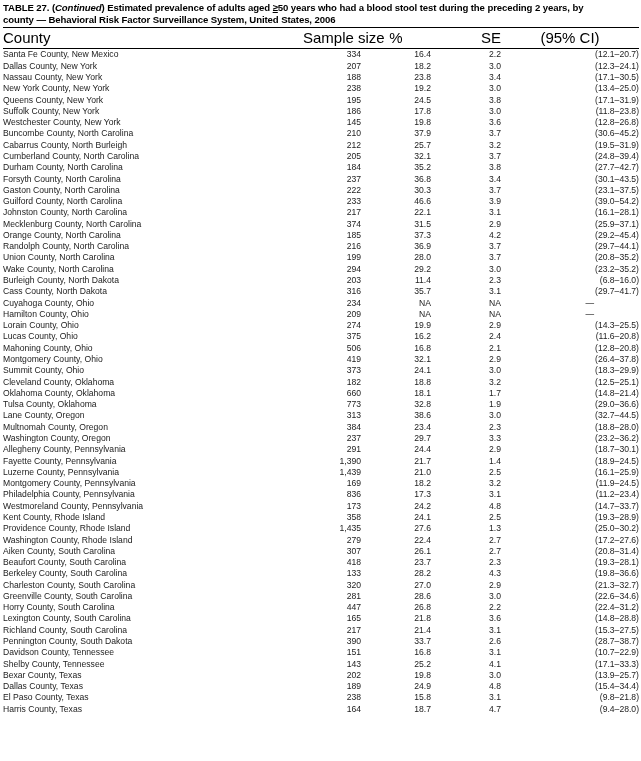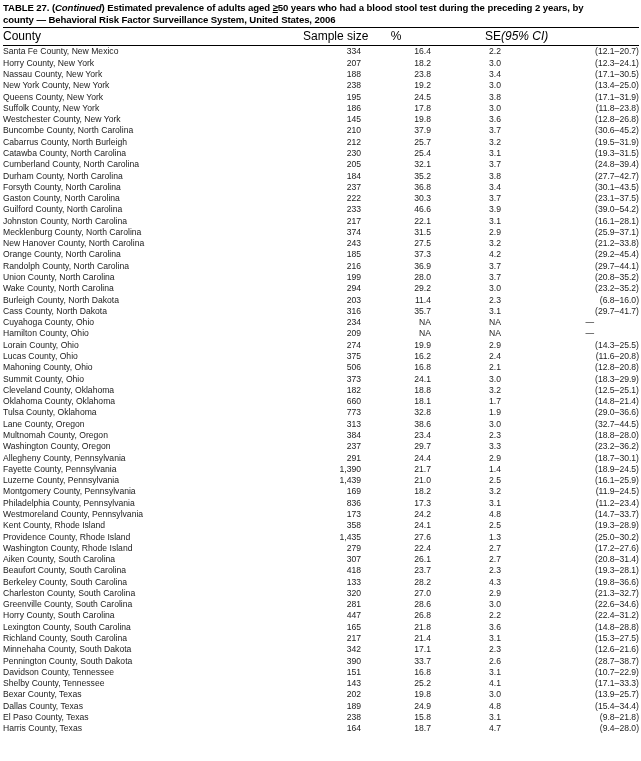--- a/index.html
+++ b/index.html
@@ -57,21 +57,21 @@
   
   table.data {
     width: 636px;
     margin-left: 3px;
     border-collapse: collapse;
     table-layout: fixed;
     font-size: 8.6px;
   }
   table.data th {
     font-weight: normal;
-    font-size: 12px;
+    font-size: 15px;
     padding: 1px 0 2px 0;
     color: #000;
     white-space: nowrap;
   }
   table.data td {
     padding: 0;
     height: 11.28px;
     line-height: 11.28px;
     color: #222;
     white-space: nowrap;
@@ -81,21 +81,21 @@
   col.c-county   { width: 300px; }
   col.c-n        { width: 58px; }
   col.c-pct      { width: 70px; }
   col.c-se       { width: 70px; }
   col.c-ci       { width: 138px; }
 
   th.h-county { text-align: left;  padding-left: 1px; }
   th.h-n      { }
   th.h-pct    { text-align: center; }
   th.h-se     { text-align: right; }
-  th.h-ci     { text-align: left; font-style: italic; }
+  th.h-ci     { text-align: center; }
 
   td.t-county { text-align: left;  padding-left: 1px; }
   td.t-n      { text-align: right; padding-right: 1px; }
   td.t-pct    { text-align: right; padding-right: 13px; }
   td.t-se     { text-align: right; padding-right: 13px; }
   td.t-ci     { text-align: right; padding-right: 5px; }
 
   td.t-ci.na  { padding-right: 45px; }
 </style>
 </head>
@@ -141,21 +141,21 @@
     </colgroup>
     <tbody id="tbody">
         <tr>
           <td class="t-county">Santa Fe County, New Mexico</td>
           <td class="t-n">334</td>
           <td class="t-pct">16.4</td>
           <td class="t-se">2.2</td>
           <td class="t-ci">(12.1–20.7)</td>
         </tr>
         <tr>
-          <td class="t-county">Horry County, New York</td>
+          <td class="t-county">Dallas County, New York</td>
           <td class="t-n">207</td>
           <td class="t-pct">18.2</td>
           <td class="t-se">3.0</td>
           <td class="t-ci">(12.3–24.1)</td>
         </tr>
         <tr>
           <td class="t-county">Nassau County, New York</td>
           <td class="t-n">188</td>
           <td class="t-pct">23.8</td>
           <td class="t-se">3.4</td>
@@ -197,27 +197,20 @@
           <td class="t-ci">(30.6–45.2)</td>
         </tr>
         <tr>
           <td class="t-county">Cabarrus County, North Burleigh</td>
           <td class="t-n">212</td>
           <td class="t-pct">25.7</td>
           <td class="t-se">3.2</td>
           <td class="t-ci">(19.5–31.9)</td>
         </tr>
         <tr>
-          <td class="t-county">Catawba County, North Carolina</td>
-          <td class="t-n">230</td>
-          <td class="t-pct">25.4</td>
-          <td class="t-se">3.1</td>
-          <td class="t-ci">(19.3–31.5)</td>
-        </tr>
-        <tr>
           <td class="t-county">Cumberland County, North Carolina</td>
           <td class="t-n">205</td>
           <td class="t-pct">32.1</td>
           <td class="t-se">3.7</td>
           <td class="t-ci">(24.8–39.4)</td>
         </tr>
         <tr>
           <td class="t-county">Durham County, North Carolina</td>
           <td class="t-n">184</td>
           <td class="t-pct">35.2</td>
@@ -253,27 +246,20 @@
           <td class="t-ci">(16.1–28.1)</td>
         </tr>
         <tr>
           <td class="t-county">Mecklenburg County, North Carolina</td>
           <td class="t-n">374</td>
           <td class="t-pct">31.5</td>
           <td class="t-se">2.9</td>
           <td class="t-ci">(25.9–37.1)</td>
         </tr>
         <tr>
-          <td class="t-county">New Hanover County, North Carolina</td>
-          <td class="t-n">243</td>
-          <td class="t-pct">27.5</td>
-          <td class="t-se">3.2</td>
-          <td class="t-ci">(21.2–33.8)</td>
-        </tr>
-        <tr>
           <td class="t-county">Orange County, North Carolina</td>
           <td class="t-n">185</td>
           <td class="t-pct">37.3</td>
           <td class="t-se">4.2</td>
           <td class="t-ci">(29.2–45.4)</td>
         </tr>
         <tr>
           <td class="t-county">Randolph County, North Carolina</td>
           <td class="t-n">216</td>
           <td class="t-pct">36.9</td>
@@ -337,20 +323,27 @@
           <td class="t-ci">(11.6–20.8)</td>
         </tr>
         <tr>
           <td class="t-county">Mahoning County, Ohio</td>
           <td class="t-n">506</td>
           <td class="t-pct">16.8</td>
           <td class="t-se">2.1</td>
           <td class="t-ci">(12.8–20.8)</td>
         </tr>
         <tr>
+          <td class="t-county">Montgomery County, Ohio</td>
+          <td class="t-n">419</td>
+          <td class="t-pct">32.1</td>
+          <td class="t-se">2.9</td>
+          <td class="t-ci">(26.4–37.8)</td>
+        </tr>
+        <tr>
           <td class="t-county">Summit County, Ohio</td>
           <td class="t-n">373</td>
           <td class="t-pct">24.1</td>
           <td class="t-se">3.0</td>
           <td class="t-ci">(18.3–29.9)</td>
         </tr>
         <tr>
           <td class="t-county">Cleveland County, Oklahoma</td>
           <td class="t-n">182</td>
           <td class="t-pct">18.8</td>
@@ -505,27 +498,20 @@
           <td class="t-ci">(14.8–28.8)</td>
         </tr>
         <tr>
           <td class="t-county">Richland County, South Carolina</td>
           <td class="t-n">217</td>
           <td class="t-pct">21.4</td>
           <td class="t-se">3.1</td>
           <td class="t-ci">(15.3–27.5)</td>
         </tr>
         <tr>
-          <td class="t-county">Minnehaha County, South Dakota</td>
-          <td class="t-n">342</td>
-          <td class="t-pct">17.1</td>
-          <td class="t-se">2.3</td>
-          <td class="t-ci">(12.6–21.6)</td>
-        </tr>
-        <tr>
           <td class="t-county">Pennington County, South Dakota</td>
           <td class="t-n">390</td>
           <td class="t-pct">33.7</td>
           <td class="t-se">2.6</td>
           <td class="t-ci">(28.7–38.7)</td>
         </tr>
         <tr>
           <td class="t-county">Davidson County, Tennessee</td>
           <td class="t-n">151</td>
           <td class="t-pct">16.8</td>

